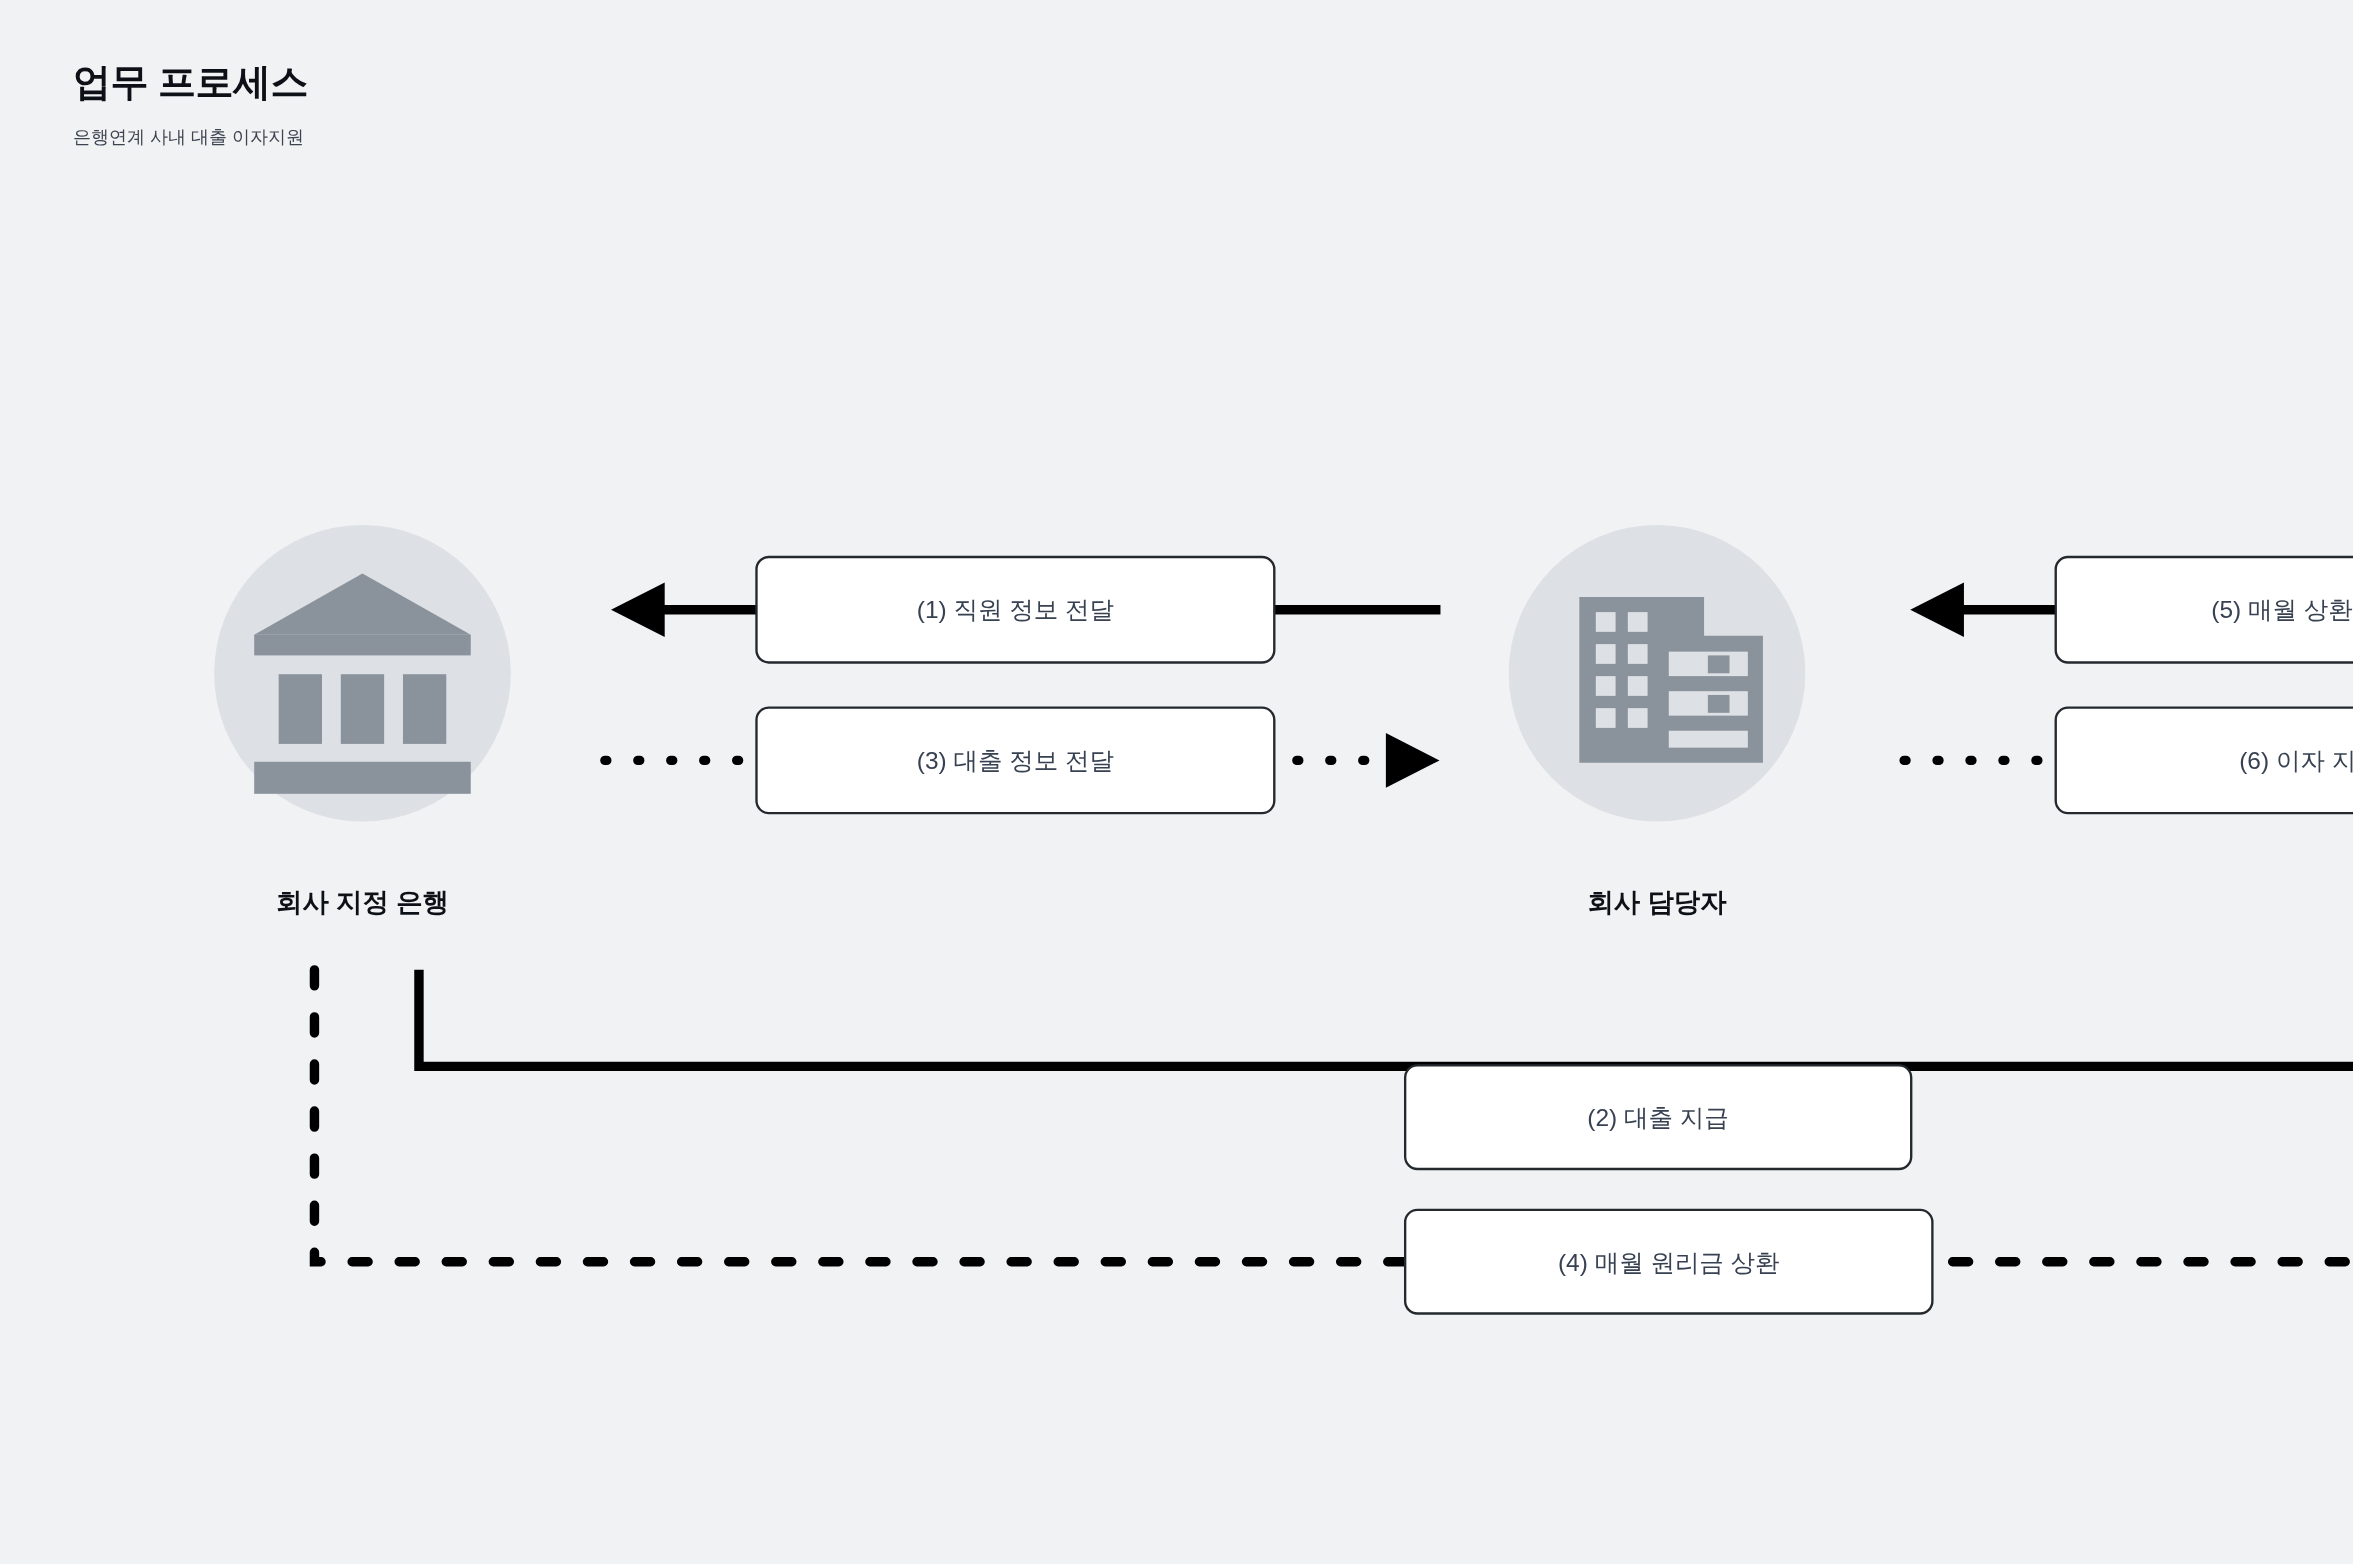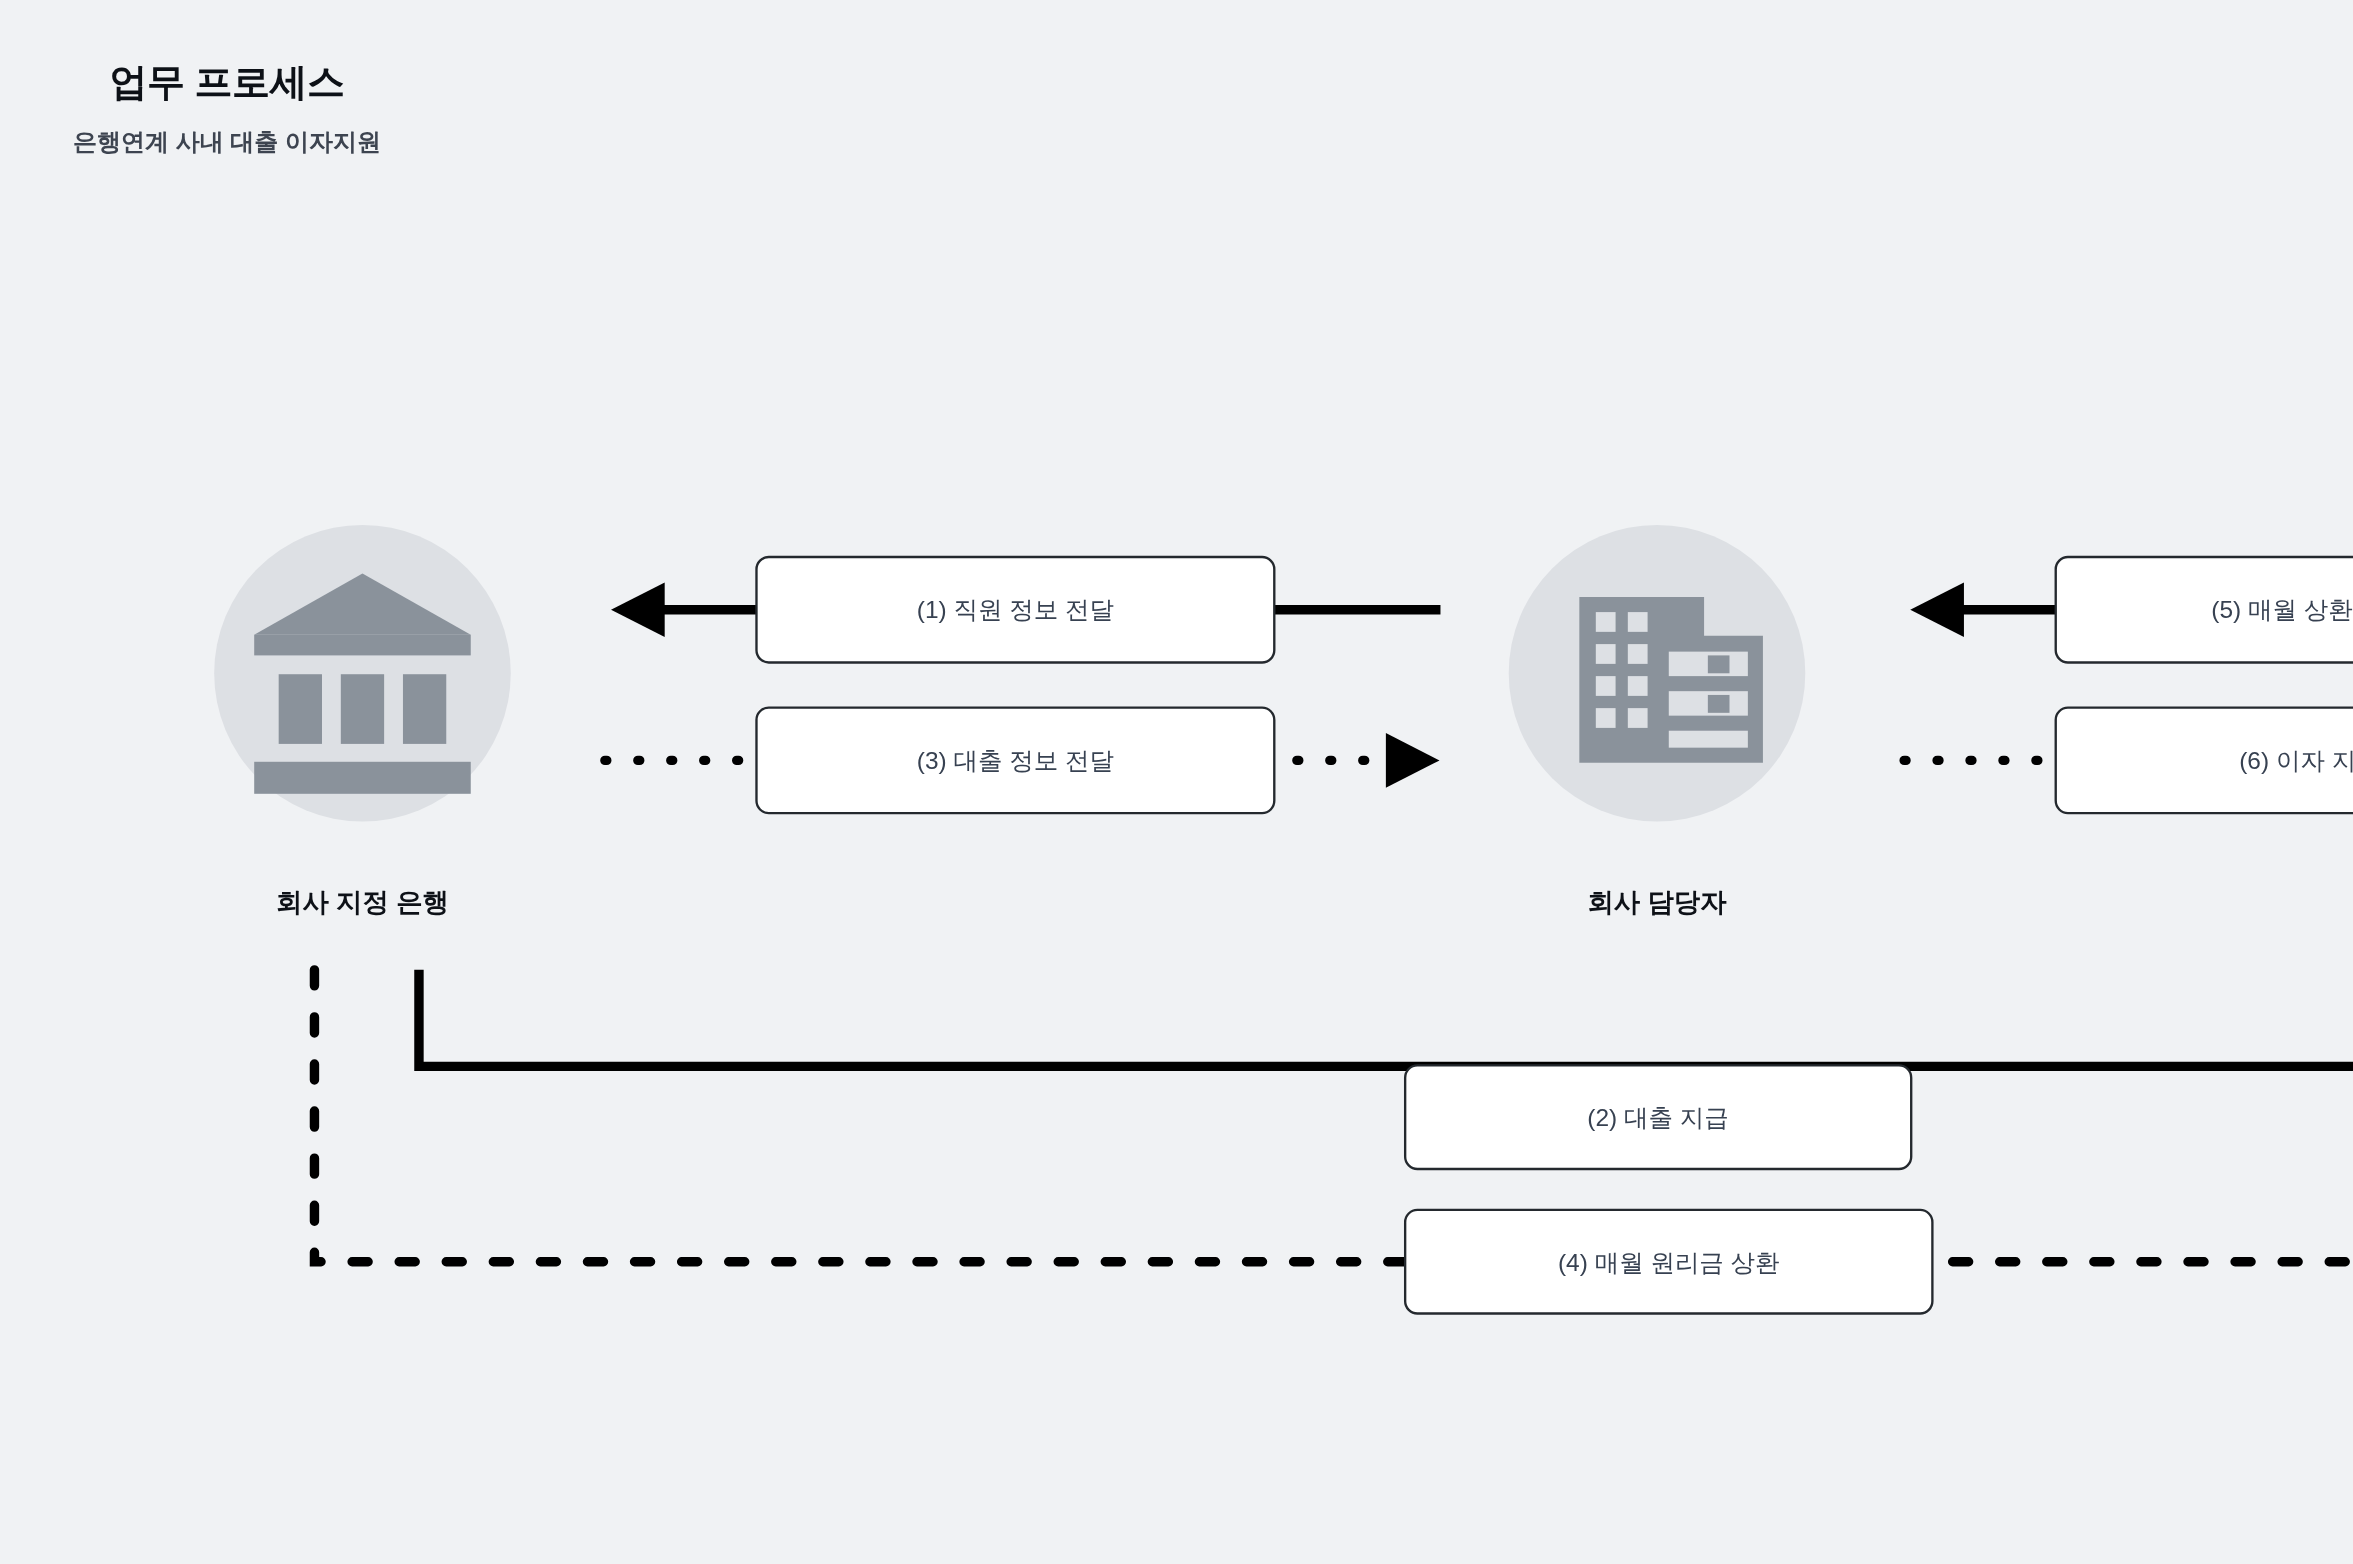--- a/index.html
+++ b/index.html
@@ -5,27 +5,27 @@
 <style>
   html,body{margin:0;padding:0;}
   body{
     width:3459px;height:1565px;
     background:#f0f2f4;
     font-family:"Liberation Sans","DejaVu Sans",sans-serif;
     overflow:hidden;
   }
   .page{position:relative;width:3459px;height:1565px;}
 
-  .header{position:absolute;left:73px;top:61px;text-align:center;}
+  .header{position:absolute;left:73px;top:61px;}
   .page-title{
     font-size:38px;font-weight:700;color:#0d1117;
     letter-spacing:-0.5px;line-height:1.15;margin:0;
   }
   .page-subtitle{
-    font-size:24px;font-weight:700;color:#3d4450;
+    font-size:18px;font-weight:400;color:#3d4450;
     line-height:1.3;margin:21.7px 0 0 0;
   }
 
   svg.diagram{position:absolute;left:0;top:0;width:3459px;height:1565px;}
 
   .node-circle{fill:#dde0e4;}
   .node-glyph{fill:#8a929b;}
   .node-label{
     font-family:"Liberation Sans","DejaVu Sans",sans-serif;
     font-size:56px;font-weight:700;fill:#0d1117;

